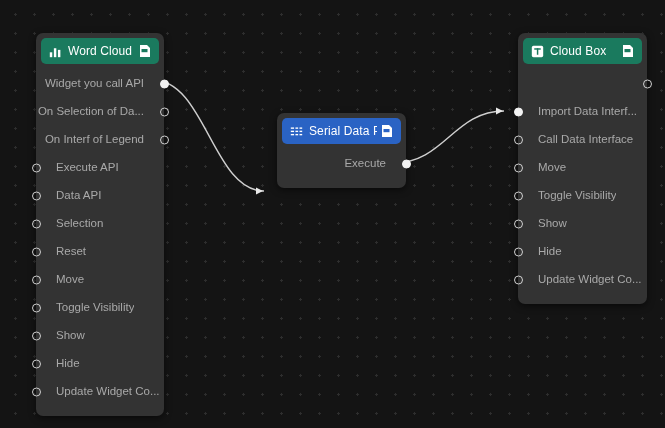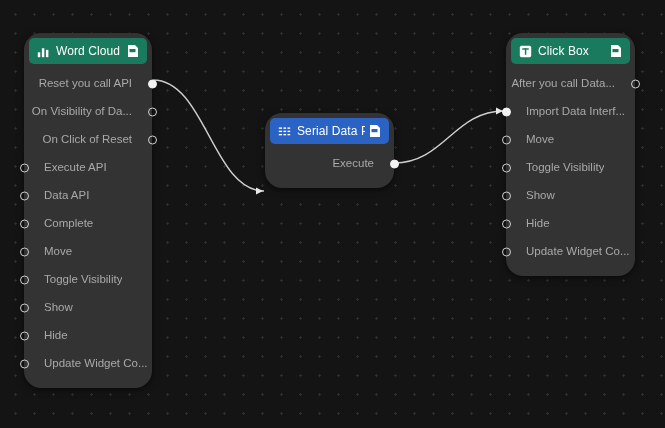--- a/index.html
+++ b/index.html
@@ -18,22 +18,23 @@
     background-size: 19px 19px;
     background-position: 6px 5px;
     font-family: "Liberation Sans", sans-serif;
     -webkit-font-smoothing: antialiased;
   }
 
   
   .node {
     position: absolute;
     background: #333333;
-    border-radius: 17px;
+    border-radius: 7px;
     box-shadow: 0 2px 7px rgba(0,0,0,0.55);
+    margin-left: 12px;
   }
   .node-header {
     height: 26px;
     margin: 5px 5px 0 5px;
     border-radius: 5px;
     display: flex;
     align-items: center;
     padding: 0 8px;
     box-sizing: border-box;
   }
@@ -120,42 +121,46 @@
         <rect x="11" y="6" width="3" height="9" fill="#ffffff"></rect>
       </svg>
       <span class="node-title">Word Cloud</span>
       <svg class="doc-icon" viewBox="0 0 12 14">
         <path d="M1 1 h7 l3 3 v9 h-10 z" fill="#ffffff"></path>
         <rect x="2.5" y="5" width="6" height="3.2" fill="#1a7a5e"></rect>
       </svg>
     </div>
     <div class="rows">
       <div class="row out">
-        <span class="row-label">Reset you call API</span>
+        <span class="row-label">Widget you call API</span>
         <span class="port right filled"></span>
       </div>
       <div class="row out">
-        <span class="row-label">On Visibility of Da...</span>
+        <span class="row-label">On Selection of Da...</span>
         <span class="port right"></span>
       </div>
       <div class="row out">
-        <span class="row-label">On Click of Reset</span>
+        <span class="row-label">On Interf of Legend</span>
         <span class="port right"></span>
       </div>
       <div class="row in">
         <span class="port left"></span>
         <span class="row-label">Execute API</span>
       </div>
       <div class="row in">
         <span class="port left"></span>
         <span class="row-label">Data API</span>
       </div>
       <div class="row in">
         <span class="port left"></span>
-        <span class="row-label">Complete</span>
+        <span class="row-label">Selection</span>
+      </div>
+      <div class="row in">
+        <span class="port left"></span>
+        <span class="row-label">Reset</span>
       </div>
       <div class="row in">
         <span class="port left"></span>
         <span class="row-label">Move</span>
       </div>
       <div class="row in">
         <span class="port left"></span>
         <span class="row-label">Toggle Visibility</span>
       </div>
       <div class="row in">
@@ -196,37 +201,40 @@
     </div>
   </div>
 
   <div class="node" id="node-text-box" style="left:506px; top:33px; width:129px;">
     <div class="node-header green">
       <svg class="hdr-icon" viewBox="0 0 16 16">
         <rect x="1" y="1" width="14" height="14" rx="2" fill="#ffffff"></rect>
         <rect x="4" y="4" width="8" height="1.8" fill="#1a7a5e"></rect>
         <rect x="7.2" y="4" width="1.8" height="8" fill="#1a7a5e"></rect>
       </svg>
-      <span class="node-title">Click Box</span>
+      <span class="node-title">Cloud Box</span>
       <svg class="doc-icon" viewBox="0 0 12 14">
         <path d="M1 1 h7 l3 3 v9 h-10 z" fill="#ffffff"></path>
         <rect x="2.5" y="5" width="6" height="3.2" fill="#1a7a5e"></rect>
       </svg>
     </div>
     <div class="rows">
       <div class="row out">
-        <span class="row-label">After you call Data...</span>
         <span class="port right"></span>
       </div>
       <div class="row in">
         <span class="port left filled"></span>
         <span class="row-label">Import Data Interf...</span>
       </div>
       <div class="row in">
         <span class="port left"></span>
+        <span class="row-label">Call Data Interface</span>
+      </div>
+      <div class="row in">
+        <span class="port left"></span>
         <span class="row-label">Move</span>
       </div>
       <div class="row in">
         <span class="port left"></span>
         <span class="row-label">Toggle Visibility</span>
       </div>
       <div class="row in">
         <span class="port left"></span>
         <span class="row-label">Show</span>
       </div>

